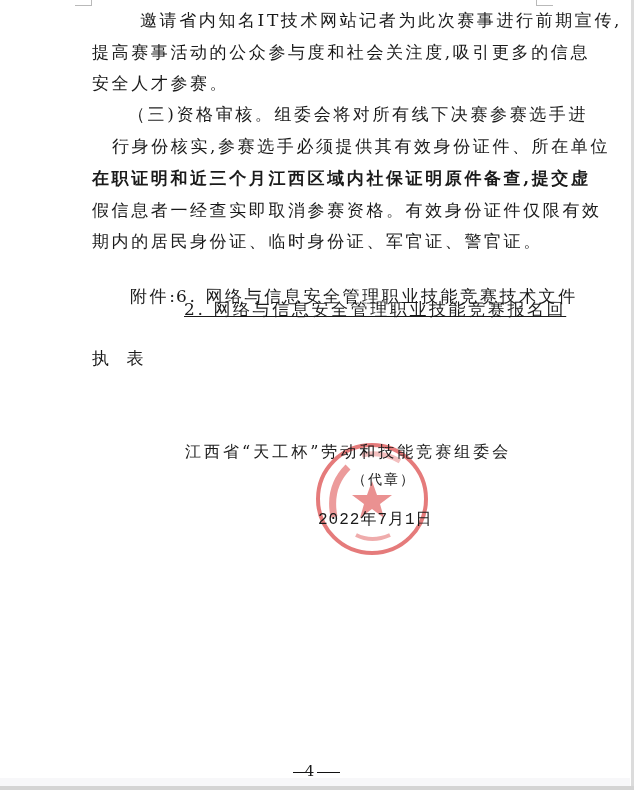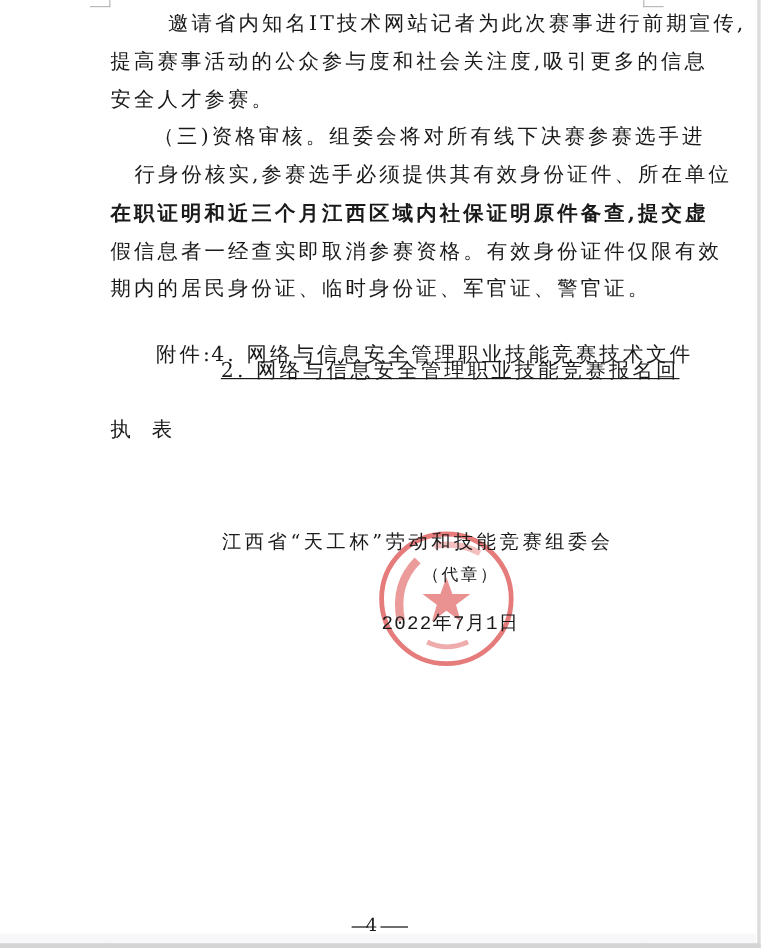--- a/index.html
+++ b/index.html
@@ -126,21 +126,21 @@
   <div>
     <div class="line" style="left:128px; top:104px;text-align:right;">（三)资格审核。组委会将对所有线下决赛参赛选手进</div>
     <div class="line" style="left:92px; top:136px;margin-left:20px;">行身份核实,参赛选手必须提供其有效身份证件、所在单位</div>
     <div class="line" style="left:92px; top:168px;font-weight:bold;">在职证明和近三个月江西区域内社保证明原件备查,提交虚</div>
     <div class="line" style="left:92px; top:200px;">假信息者一经查实即取消参赛资格。有效身份证件仅限有效</div>
     <div class="line" style="left:92px; top:231px;">期内的居民身份证、临时身份证、军官证、警官证。</div>
   </div>
 
   <div>
     <div class="line" style="left:130px; top:286px;">附件:</div>
-    <div class="line" style="left:176px; top:286px;">4. 网络与信息安全管理职业技能竞赛技术文件</div>
+    <div class="line" style="left:176px; top:286px;">6. 网络与信息安全管理职业技能竞赛技术文件</div>
     <div class="line" style="left:184px; top:299px;text-decoration:underline;">2. 网络与信息安全管理职业技能竞赛报名回</div>
     <div class="line" style="left:92px; top:348px; letter-spacing:6px;">执 表</div>
   </div>
 
   <div class="stamp">
     <svg width="104" height="104" viewBox="0 0 104 104">
       <polygon points="52,34 57,48 72,48 60,57 64,71 52,62 40,71 44,57 32,48 47,48" fill="rgba(214,40,40,0.6)"></polygon>
       <path d="M14,70 Q8,40 28,20" stroke="rgba(214,40,40,0.55)" stroke-width="7" fill="none"></path>
       <path d="M42,8 Q62,4 80,14" stroke="rgba(214,40,40,0.35)" stroke-width="5" fill="none"></path>
       <path d="M36,88 Q52,96 70,88" stroke="rgba(214,40,40,0.45)" stroke-width="4" fill="none"></path>

